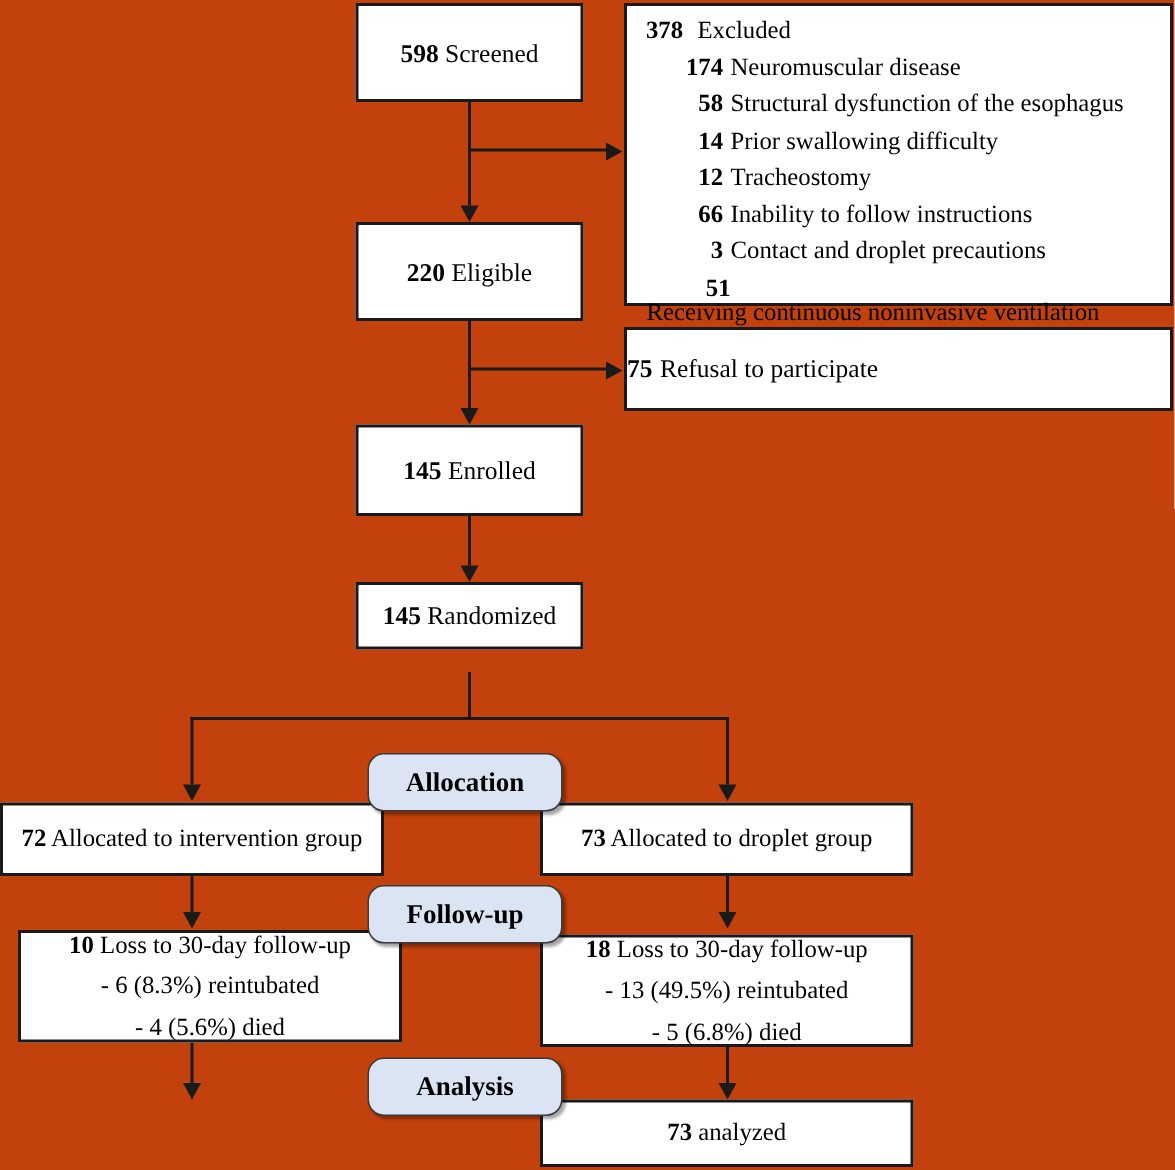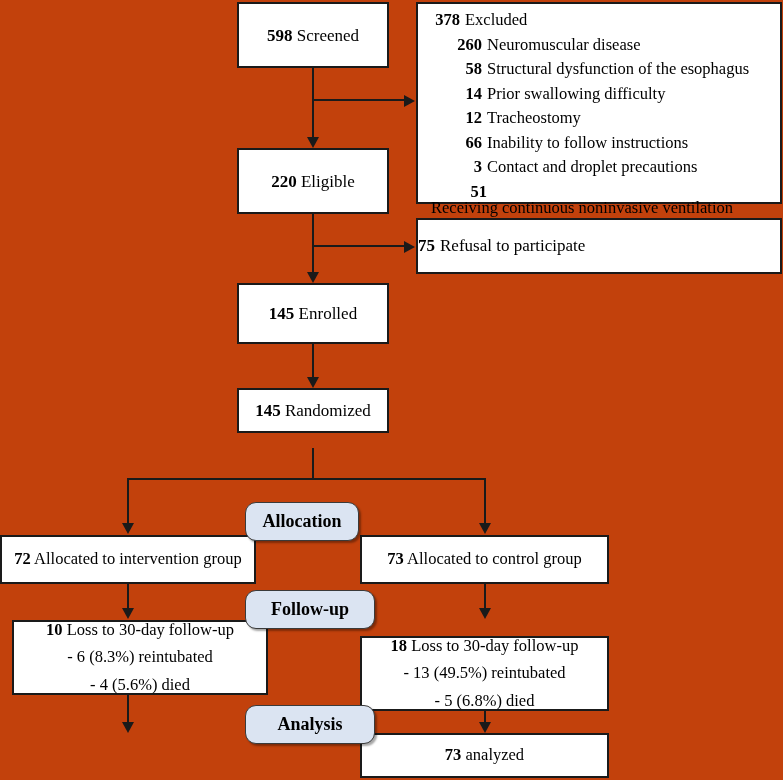--- a/index.html
+++ b/index.html
@@ -63,21 +63,21 @@
   }
   .list-row:last-child { margin-bottom: 0; flex-direction: column; }
   .list-row .lnum {
     font-weight: bold;
     text-align: right;
     display: inline-block;
   }
   .list-row .ltext {
     margin-left: 5px;
   }
-  .row-head .lnum { width: 34px; }
+  .row-head .lnum { width: 34px; text-align: center; }
   .row-sub  .lnum { width: 56px; }
 
   
   .refusalbox {
     position: absolute;
     box-sizing: border-box;
     border: 2px solid #1a1a1a;
     background: #ffffff;
     display: flex;
     align-items: center;
@@ -173,21 +173,21 @@
     <div class="box-line"><span class="num">145</span>
       <span>Randomized</span></div>
   </div>
 
   <div class="listbox" style="left:416px; top:2px; width:366px; height:202px;">
     <div class="list-row row-head">
       <span class="lnum">378</span>
       <span class="ltext">Excluded</span>
     </div>
     <div class="list-row row-sub">
-      <span class="lnum">260</span>
+      <span class="lnum">174</span>
       <span class="ltext">Neuromuscular disease</span>
     </div>
     <div class="list-row row-sub">
       <span class="lnum">58</span>
       <span class="ltext">Structural dysfunction of the esophagus</span>
     </div>
     <div class="list-row row-sub">
       <span class="lnum">14</span>
       <span class="ltext">Prior swallowing difficulty</span>
     </div>
@@ -236,52 +236,52 @@
   <div class="vline" style="left:484px; top:478px; height:45px;"></div>
   <div class="arrow-down" style="left:479px; top:523px;"></div>
 
   <div class="armbox single" style="left:0px; top:535px; width:256px; height:49px;">
     <div class="arm-line"><span class="num">72</span>
       <span>Allocated to intervention group</span></div>
   </div>
 
   <div class="armbox single" style="left:360px; top:535px; width:249px; height:49px;">
     <div class="arm-line"><span class="num">73</span>
-      <span>Allocated to control group</span></div>
+      <span>Allocated to droplet group</span></div>
   </div>
 
   <div class="vline" style="left:127px; top:584px; height:24px;"></div>
   <div class="arrow-down" style="left:122px; top:608px;"></div>
   <div class="vline" style="left:484px; top:584px; height:24px;"></div>
   <div class="arrow-down" style="left:479px; top:608px;"></div>
 
   <div class="armbox" style="left:12px; top:620px; width:256px; height:75px;">
     <div class="arm-line"><span class="num">10</span>
       <span>Loss to 30-day follow-up</span></div>
     <div class="arm-line">- 6 (8.3%) reintubated</div>
     <div class="arm-line">- 4 (5.6%) died</div>
   </div>
 
-  <div class="armbox" style="left:360px; top:636px; width:249px; height:75px;">
+  <div class="armbox" style="left:360px; top:623px; width:249px; height:75px;">
     <div class="arm-line"><span class="num">18</span>
       <span>Loss to 30-day follow-up</span></div>
     <div class="arm-line">- 13 (49.5%) reintubated</div>
     <div class="arm-line">- 5 (6.8%) died</div>
   </div>
 
   <div class="vline" style="left:127px; top:695px; height:27px;"></div>
   <div class="arrow-down" style="left:122px; top:722px;"></div>
   <div class="vline" style="left:484px; top:695px; height:27px;"></div>
   <div class="arrow-down" style="left:479px; top:722px;"></div>
 
 
   <div class="armbox single" style="left:360px; top:733px; width:249px; height:45px;">
     <div class="arm-line"><span class="num">73</span>
       <span>analyzed</span></div>
   </div>
 
-  <div class="badge" style="left:245px; top:502px; width:114px; height:39px;">Allocation</div>
+  <div class="badge" style="left:245px; top:502px; width:130px; height:39px;">Allocation</div>
 
   <div class="badge" style="left:245px; top:590px; width:130px; height:39px;">Follow-up</div>
 
   <div class="badge" style="left:245px; top:705px; width:130px; height:39px;">Analysis</div>
 
 </div>
 
 </body></html>

